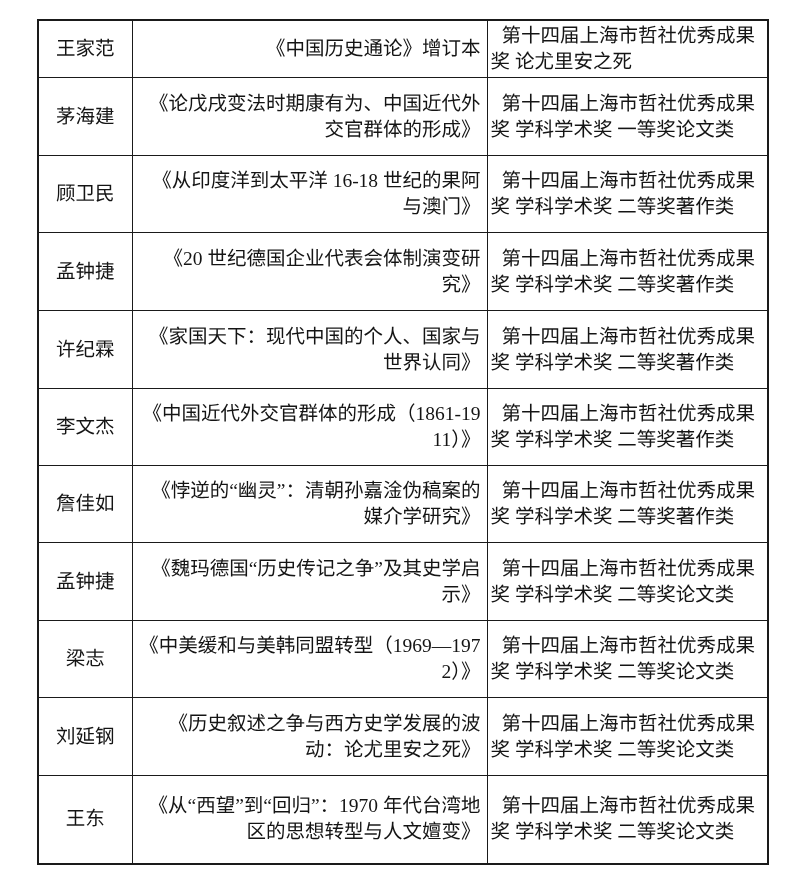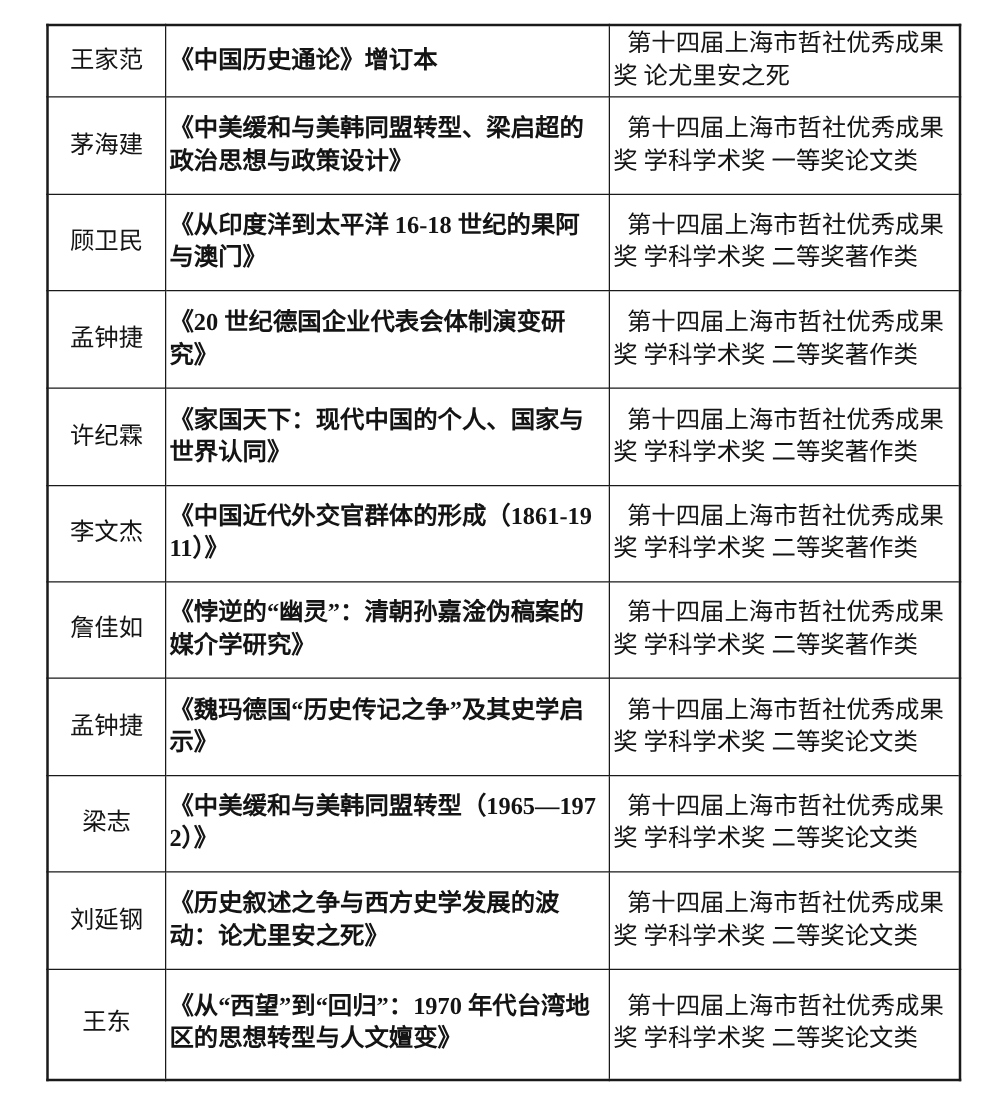--- a/index.html
+++ b/index.html
@@ -33,23 +33,22 @@
     line-height: 26px;
     vertical-align: middle;
     overflow: hidden;
     word-break: break-all;
   }
   td.c-name {
     text-align: center;
     padding: 0 2px;
   }
   td.c-title {
-    text-align: left;
+    text-align: right;
     padding: 2px 6px 2px 3px;
-    font-weight: bold;
   }
   td.c-award {
     text-align: left;
     padding: 2px 2px 2px 3px;
     text-indent: 11px;
   }
   
   tr.r0  { height: 57px; }
   tr.r1  { height: 78px; }
   tr.r2  { height: 77px; padding-left: 12px; }
@@ -73,21 +72,21 @@
       <col style="width:281px">
     </colgroup>
     <tbody>
       <tr class="r0">
         <td class="c-name">王家范</td>
         <td class="c-title">《中国历史通论》增订本</td>
         <td class="c-award">第十四届上海市哲社优秀成果奖 论尤里安之死</td>
       </tr>
       <tr class="r1">
         <td class="c-name">茅海建</td>
-        <td class="c-title">《中美缓和与美韩同盟转型、梁启超的政治思想与政策设计》</td>
+        <td class="c-title">《论戊戌变法时期康有为、中国近代外交官群体的形成》</td>
         <td class="c-award">第十四届上海市哲社优秀成果奖 学科学术奖 一等奖论文类</td>
       </tr>
       <tr class="r2">
         <td class="c-name">顾卫民</td>
         <td class="c-title">《从印度洋到太平洋 16-18 世纪的果阿与澳门》</td>
         <td class="c-award">第十四届上海市哲社优秀成果奖 学科学术奖 二等奖著作类</td>
       </tr>
       <tr class="r3">
         <td class="c-name">孟钟捷</td>
         <td class="c-title">《20 世纪德国企业代表会体制演变研究》</td>
@@ -108,21 +107,21 @@
         <td class="c-title">《悖逆的“幽灵”：清朝孙嘉淦伪稿案的媒介学研究》</td>
         <td class="c-award">第十四届上海市哲社优秀成果奖 学科学术奖 二等奖著作类</td>
       </tr>
       <tr class="r7">
         <td class="c-name">孟钟捷</td>
         <td class="c-title">《魏玛德国“历史传记之争”及其史学启示》</td>
         <td class="c-award">第十四届上海市哲社优秀成果奖 学科学术奖 二等奖论文类</td>
       </tr>
       <tr class="r8">
         <td class="c-name">梁志</td>
-        <td class="c-title">《中美缓和与美韩同盟转型（1965—1972）》</td>
+        <td class="c-title">《中美缓和与美韩同盟转型（1969—1972）》</td>
         <td class="c-award">第十四届上海市哲社优秀成果奖 学科学术奖 二等奖论文类</td>
       </tr>
       <tr class="r9">
         <td class="c-name">刘延钢</td>
         <td class="c-title">《历史叙述之争与西方史学发展的波动：论尤里安之死》</td>
         <td class="c-award">第十四届上海市哲社优秀成果奖 学科学术奖 二等奖论文类</td>
       </tr>
       <tr class="r10">
         <td class="c-name">王东</td>
         <td class="c-title">《从“西望”到“回归”：1970 年代台湾地区的思想转型与人文嬗变》</td>

